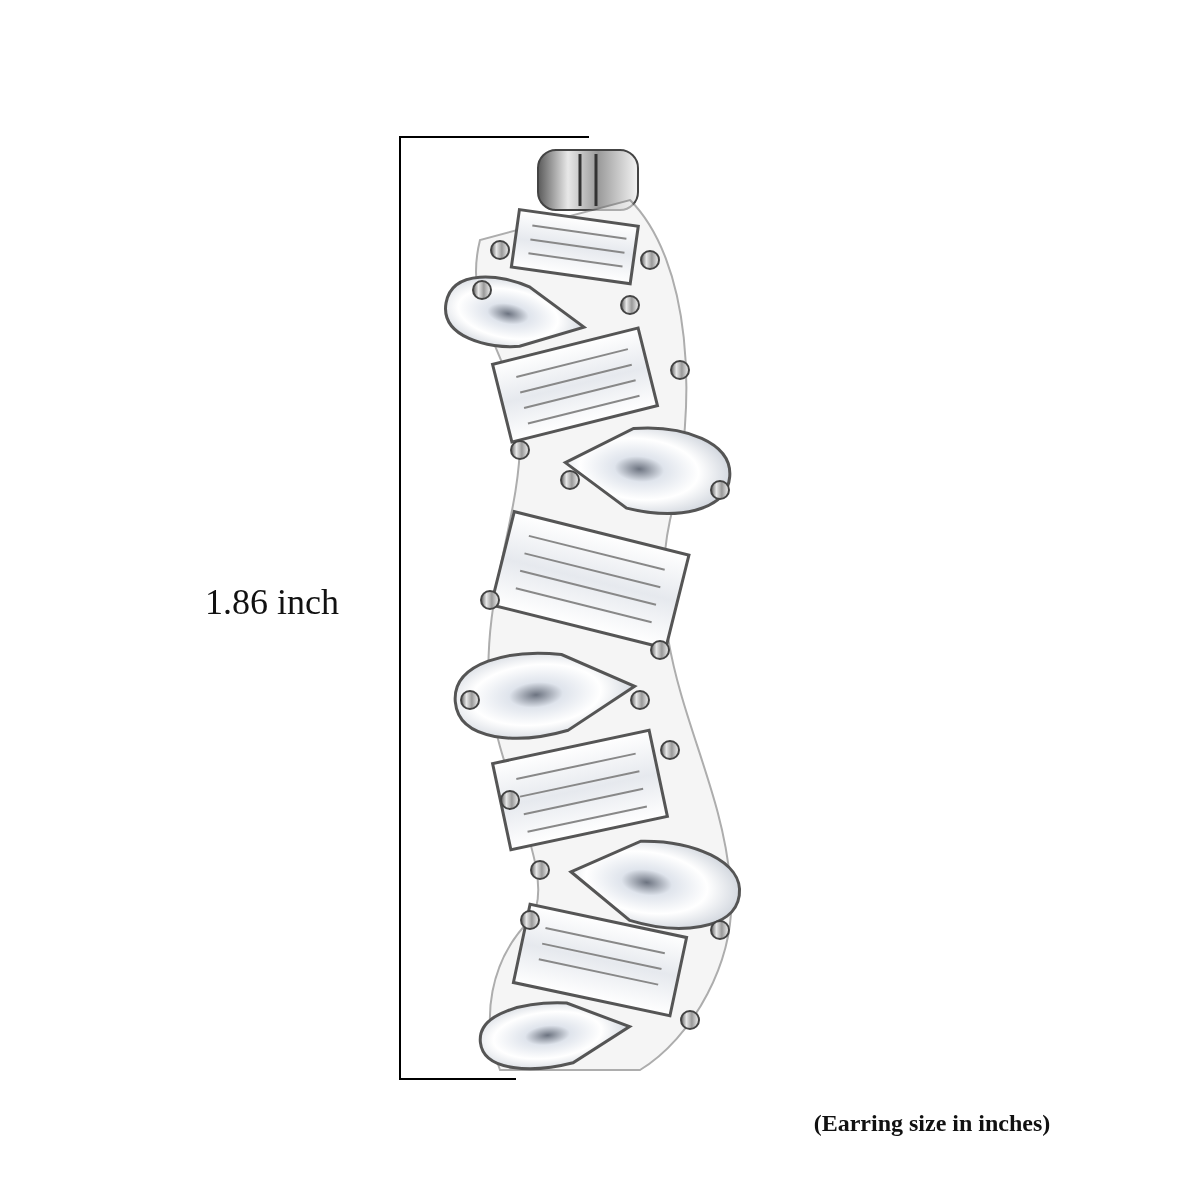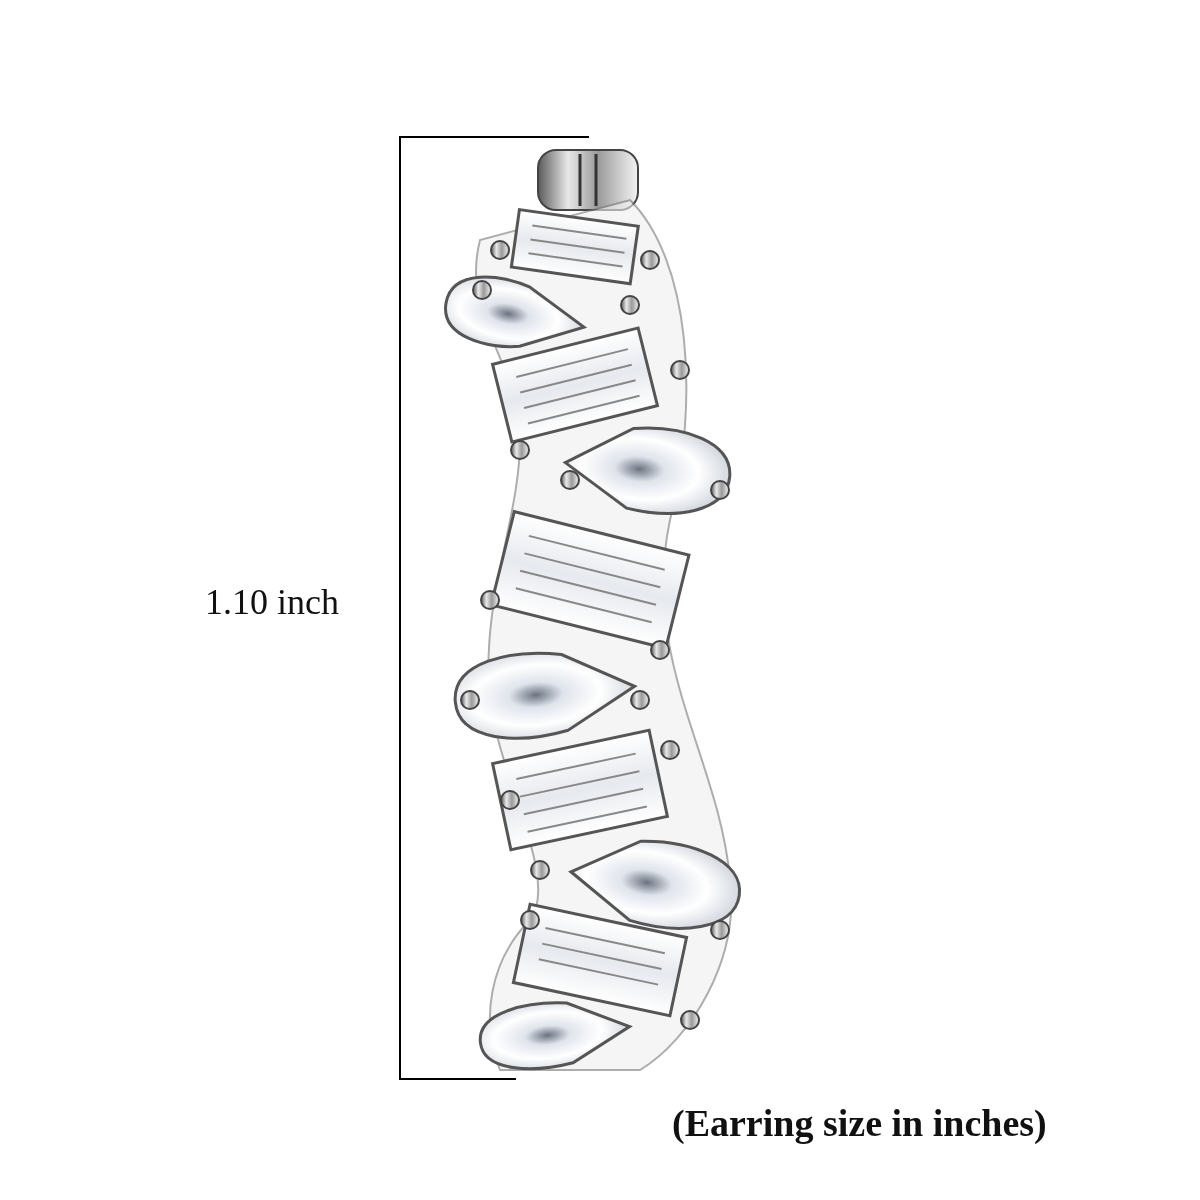--- a/index.html
+++ b/index.html
@@ -1,32 +1,32 @@
 <!DOCTYPE html>
 <html><head>
   <meta charset="utf-8">
   <style>
     html, body { margin: 0; padding: 0; background: #ffffff; }
     body { width: 1200px; height: 1200px; position: relative; overflow: hidden; font-family: "Liberation Serif", serif; }
     .bracket-top { position: absolute; left: 399px; top: 136px; width: 190px; height: 2px; background: #000; }
     .bracket-left { position: absolute; left: 399px; top: 136px; width: 2px; height: 944px; background: #000; }
     .bracket-bottom { position: absolute; left: 399px; top: 1078px; width: 117px; height: 2px; background: #000; }
     .measure-label { position: absolute; left: 205px; top: 580px; font-size: 36px; color: #111; font-family: "Liberation Serif", serif; line-height: 44px; }
-    .caption { position: absolute; right: 8px; top: 1103px; width: 520px; text-align: left; font-family: "Liberation Serif", serif; font-weight: bold; font-size: 38px; line-height: 40px; color: #111; }
+    .caption { position: absolute; right: 8px; top: 1103px; width: 520px; text-align: center; font-family: "Liberation Serif", serif; font-weight: bold; font-size: 24px; line-height: 40px; color: #111; }
     .caption div { white-space: nowrap; }
     .earring { position: absolute; left: 440px; top: 140px; width: 310px; height: 940px; }
   </style>
 </head>
 <body>
 
 <div class="bracket-top"></div>
 <div class="bracket-left"></div>
 <div class="bracket-bottom"></div>
 
-<div class="measure-label">1.10 inch</div>
+<div class="measure-label">1.86 inch</div>
 
 <div class="earring">
   <svg width="310" height="940" viewBox="0 0 310 940" xmlns="http://www.w3.org/2000/svg">
     <defs>
       <linearGradient id="metal" x1="0" y1="0" x2="1" y2="0">
         <stop offset="0" stop-color="#5a5a5a"></stop>
         <stop offset="0.3" stop-color="#e8e8e8"></stop>
         <stop offset="0.6" stop-color="#9a9a9a"></stop>
         <stop offset="1" stop-color="#f4f4f4"></stop>
       </linearGradient>

